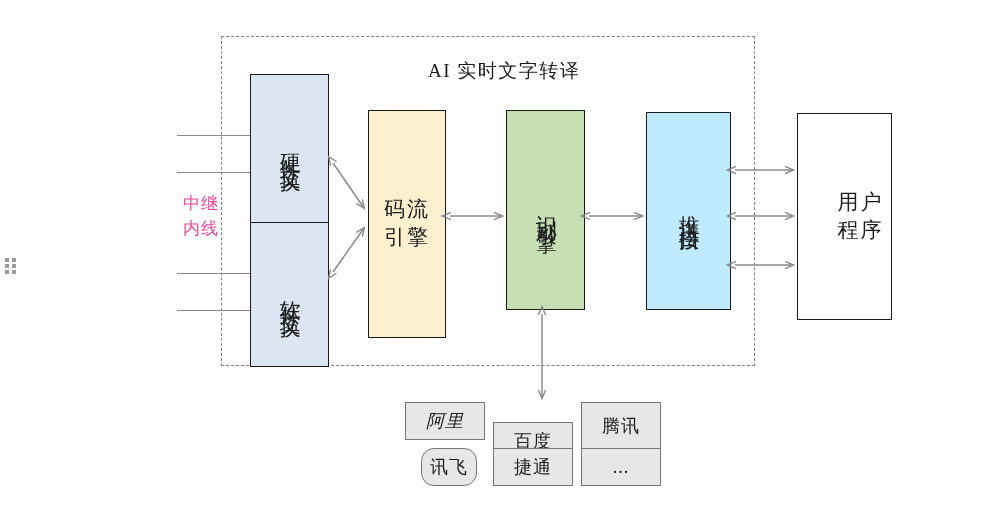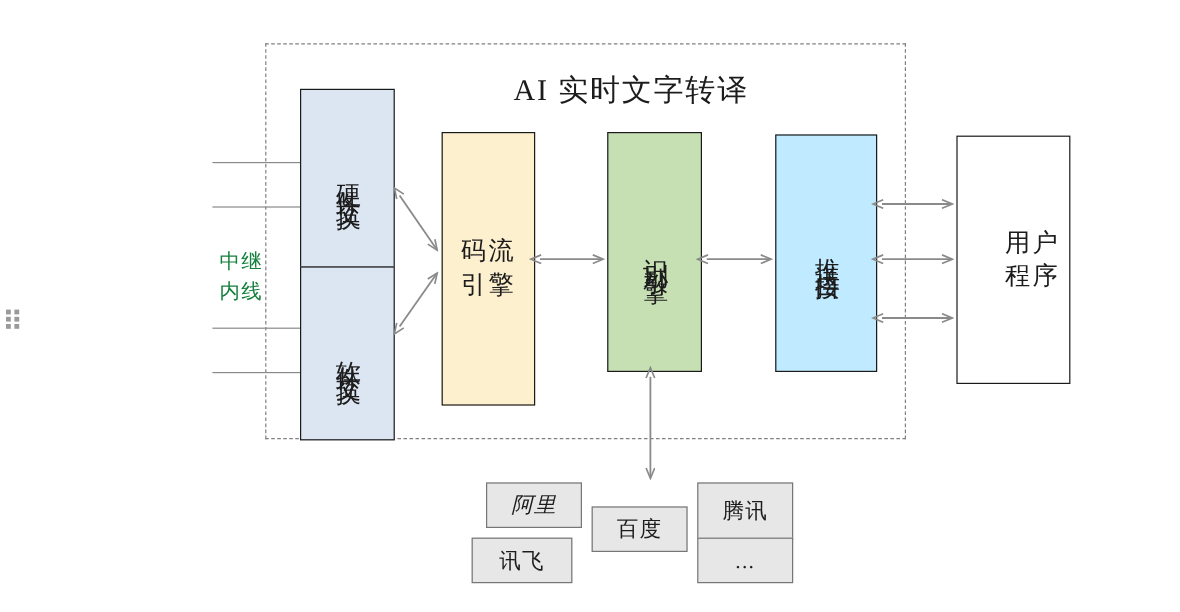--- a/index.html
+++ b/index.html
@@ -31,32 +31,31 @@
   }
   .dashed-container {
     position: absolute;
     box-sizing: border-box;
     border: 1.6px dashed #808080;
     background: transparent;
   }
   .title {
     position: absolute;
     color: #1c1c1c;
-    font-size: 25px;
+    font-size: 19px;
     letter-spacing: 1.5px;
     white-space: nowrap;
   }
   .side-label {
     position: absolute;
-    color: #15803d;
+    color: #ec4899;
     font-size: 17px;
     line-height: 1.45;
     text-align: center;
     letter-spacing: 1px;
-    margin-top: 14px;
   }
   .vbox-text {
     writing-mode: vertical-rl;
     text-orientation: upright;
     letter-spacing: 6px;
     font-size: 21px;
   }
   .wrap-text {
     font-size: 21px;
     letter-spacing: 2px;
@@ -160,22 +159,25 @@
 
   <div class="small-box" style="left:405px; top:402px; width:80px; height:38px;font-style:italic;">
     <span>阿里</span>
   </div>
   <div class="small-box" style="left:493px; top:422px; width:80px; height:38px;">
     <span>百度</span>
   </div>
   <div class="small-box" style="left:581px; top:402px; width:80px; height:48px;">
     <span>腾讯</span>
   </div>
-  <div class="small-box" style="left:393px; top:448px; width:84px; height:38px;">
+  <div class="small-box" style="left:421px; top:448px; width:56px; height:38px;border-radius:13px;">
     <span>讯飞</span>
+  </div>
+  <div class="small-box" style="left:493px; top:448px; width:80px; height:38px;">
+    <span>捷通</span>
   </div>
   <div class="small-box" style="left:581px; top:448px; width:80px; height:38px;">
     <span>...</span>
   </div>
 
   <svg class="arrows" viewBox="0 0 983 510">
     <defs>
       <marker id="ah" markerWidth="11" markerHeight="11" refX="9" refY="4.2" orient="auto" markerUnits="userSpaceOnUse">
         <path d="M1,0.6 L9.6,4.2 L1,7.8" fill="none" stroke="#8a8a8a" stroke-width="1.4"></path>
       </marker>

